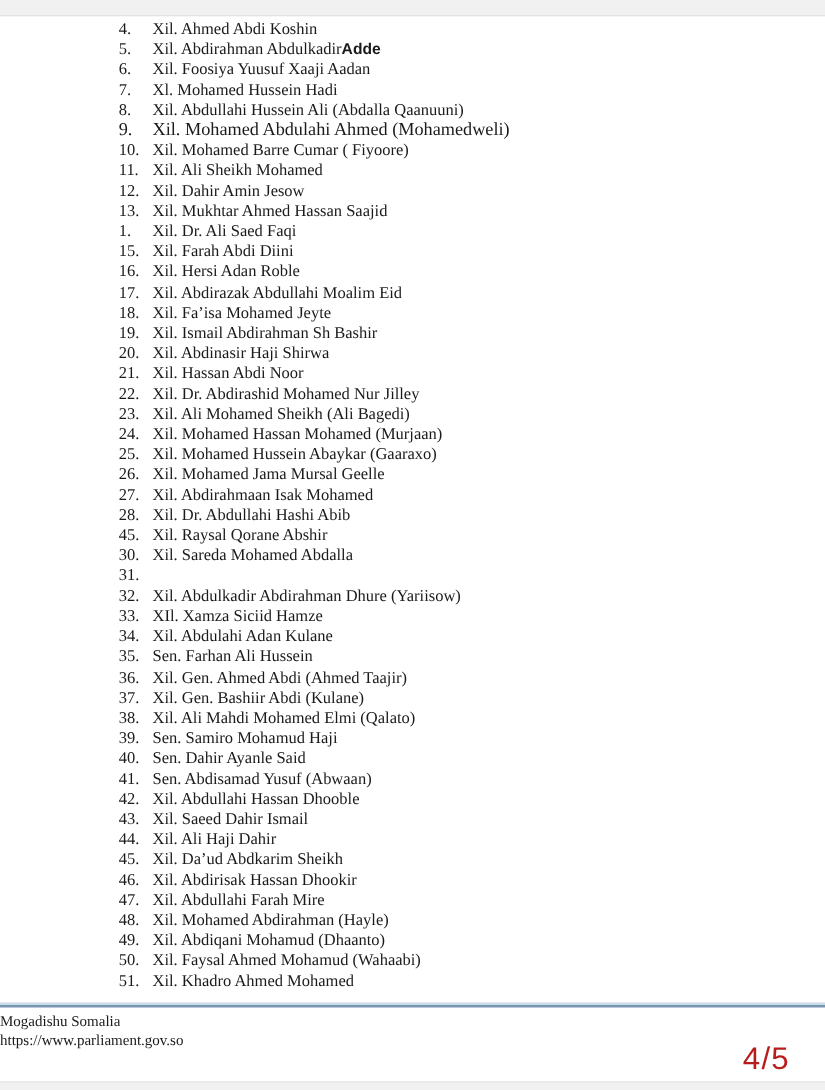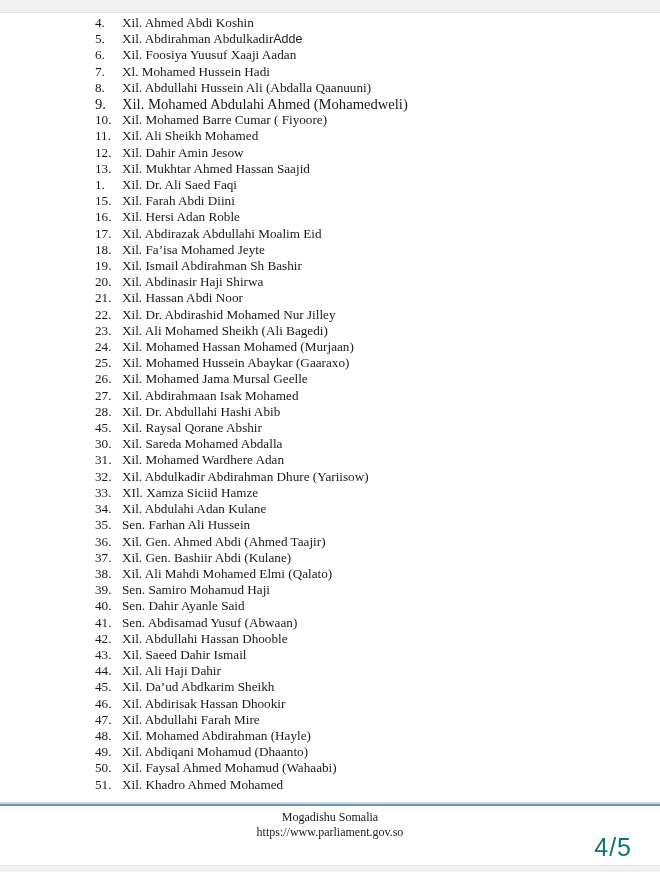--- a/index.html
+++ b/index.html
@@ -47,52 +47,52 @@
   .row .num {
     flex: 0 0 27px;
     text-align: left;
   }
   .row.large {
     font-size: 14.6px;
   }
   .row .sans {
     font-family: "Liberation Sans", sans-serif;
     font-size: 12.5px;
+    font-weight: bold;
   }
   .footer-rule {
     position: absolute;
     top: 802px;
     left: 0;
     width: 660px;
     height: 4px;
     background: linear-gradient(to bottom, #c9dbe8 0 40%, #7796ae 40% 100%);
   }
   .footer-block {
     position: absolute;
     top: 810px;
     left: 0;
     width: 660px;
-    text-align: center;
     font-size: 12px;
     line-height: 15px;
     font-family: Liberation Serif, serif;
   }
   .footer-block a {
     color: #1a1a1a;
     text-decoration: none;
   }
   .page-counter {
     position: absolute;
     top: 833px;
     right: 28px;
     font-family: "Liberation Sans", sans-serif;
     font-weight: 300;
     font-size: 25px;
     letter-spacing: 1px;
-    color: #0f766e;
+    color: #b91c1c;
   }
 </style>
 </head>
 <body>
 
 <div class="edge-strip-top"></div>
 
 <div class="member-list">
     <div class="row">
       <span class="num">4.</span>
@@ -198,21 +198,20 @@
     <div class="row">
       <span class="num">45.</span>
       <span class="txt">Xil. Raysal Qorane Abshir</span>
     </div>
     <div class="row">
       <span class="num">30.</span>
       <span class="txt">Xil. Sareda Mohamed Abdalla</span>
     </div>
     <div class="row">
       <span class="num">31.</span>
-      <span class="txt">Xil. Mohamed Wardhere Adan</span>
     </div>
     <div class="row">
       <span class="num">32.</span>
       <span class="txt">Xil. Abdulkadir Abdirahman Dhure (Yariisow)</span>
     </div>
     <div class="row">
       <span class="num">33.</span>
       <span class="txt">XIl. Xamza Siciid Hamze</span>
     </div>
     <div class="row">

